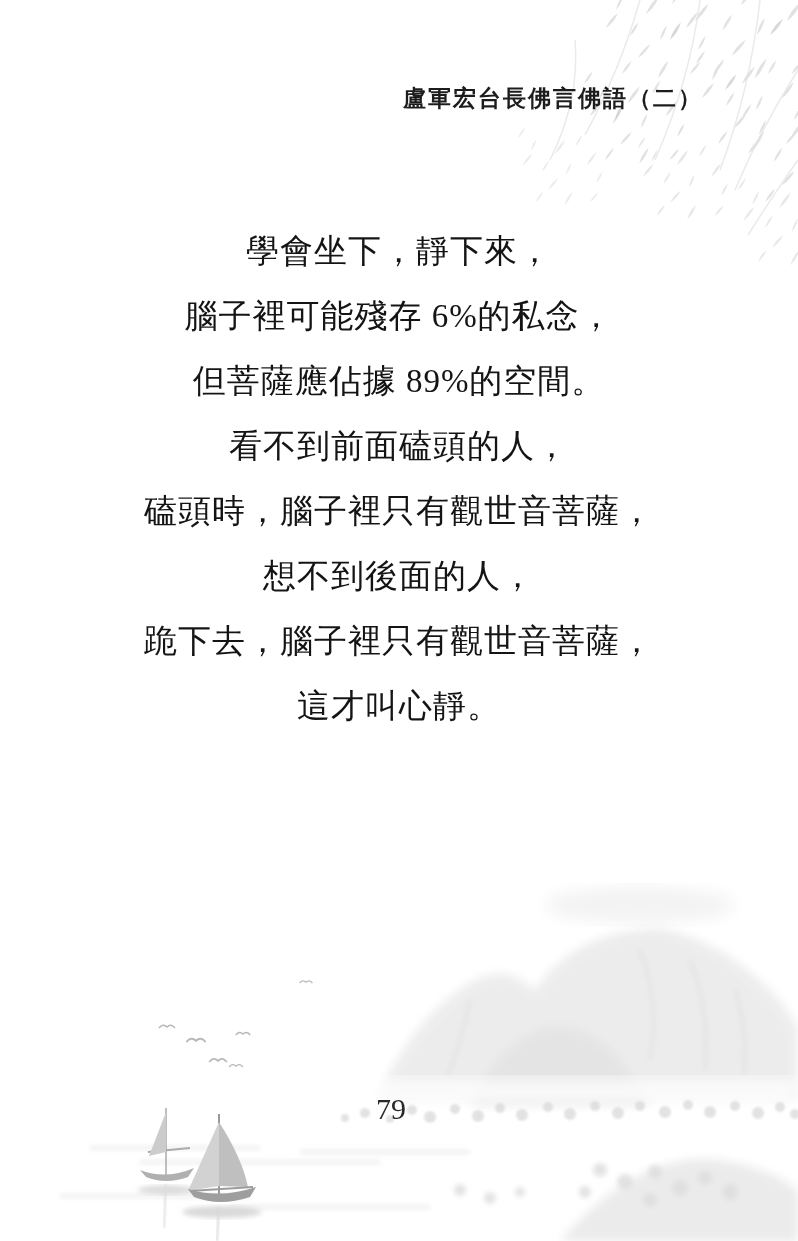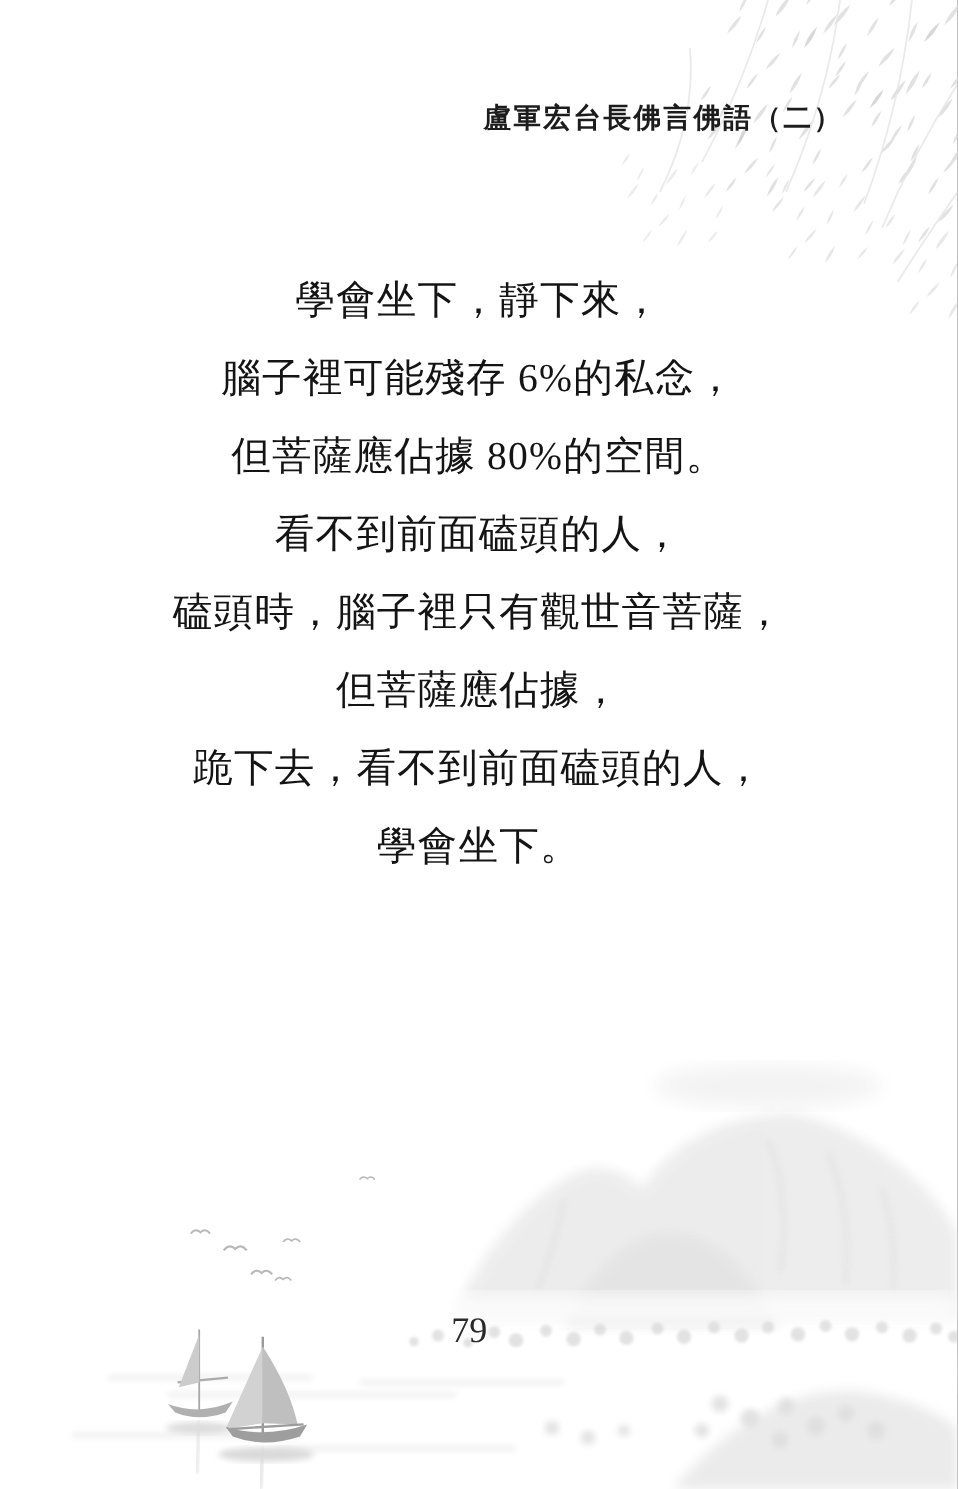--- a/index.html
+++ b/index.html
@@ -186,23 +186,23 @@
       <ellipse cx="222" cy="1212" rx="40" ry="6" fill="#d9d9d9" filter="url(#b2)"></ellipse>
       <path d="M180,1222 H272" stroke="#dddddd" stroke-width="2" filter="url(#b1)" fill="none"></path>
     </g>
   </svg>
 
   <div class="header-title">盧軍宏台長佛言佛語（二）</div>
 
   <div class="verse">
     <div class="line">學會坐下，靜下來，</div>
     <div class="line">腦子裡可能殘存 6%的私念，</div>
-    <div class="line">但菩薩應佔據 80%的空間。</div>
+    <div class="line">但菩薩應佔據 89%的空間。</div>
     <div class="line">看不到前面磕頭的人，</div>
     <div class="line">磕頭時，腦子裡只有觀世音菩薩，</div>
-    <div class="line">但菩薩應佔據，</div>
-    <div class="line">跪下去，看不到前面磕頭的人，</div>
-    <div class="line">學會坐下。</div>
+    <div class="line">想不到後面的人，</div>
+    <div class="line">跪下去，腦子裡只有觀世音菩薩，</div>
+    <div class="line">這才叫心靜。</div>
   </div>
 
   <div class="page-number">79</div>
 
 </div>
 
 </body></html>

